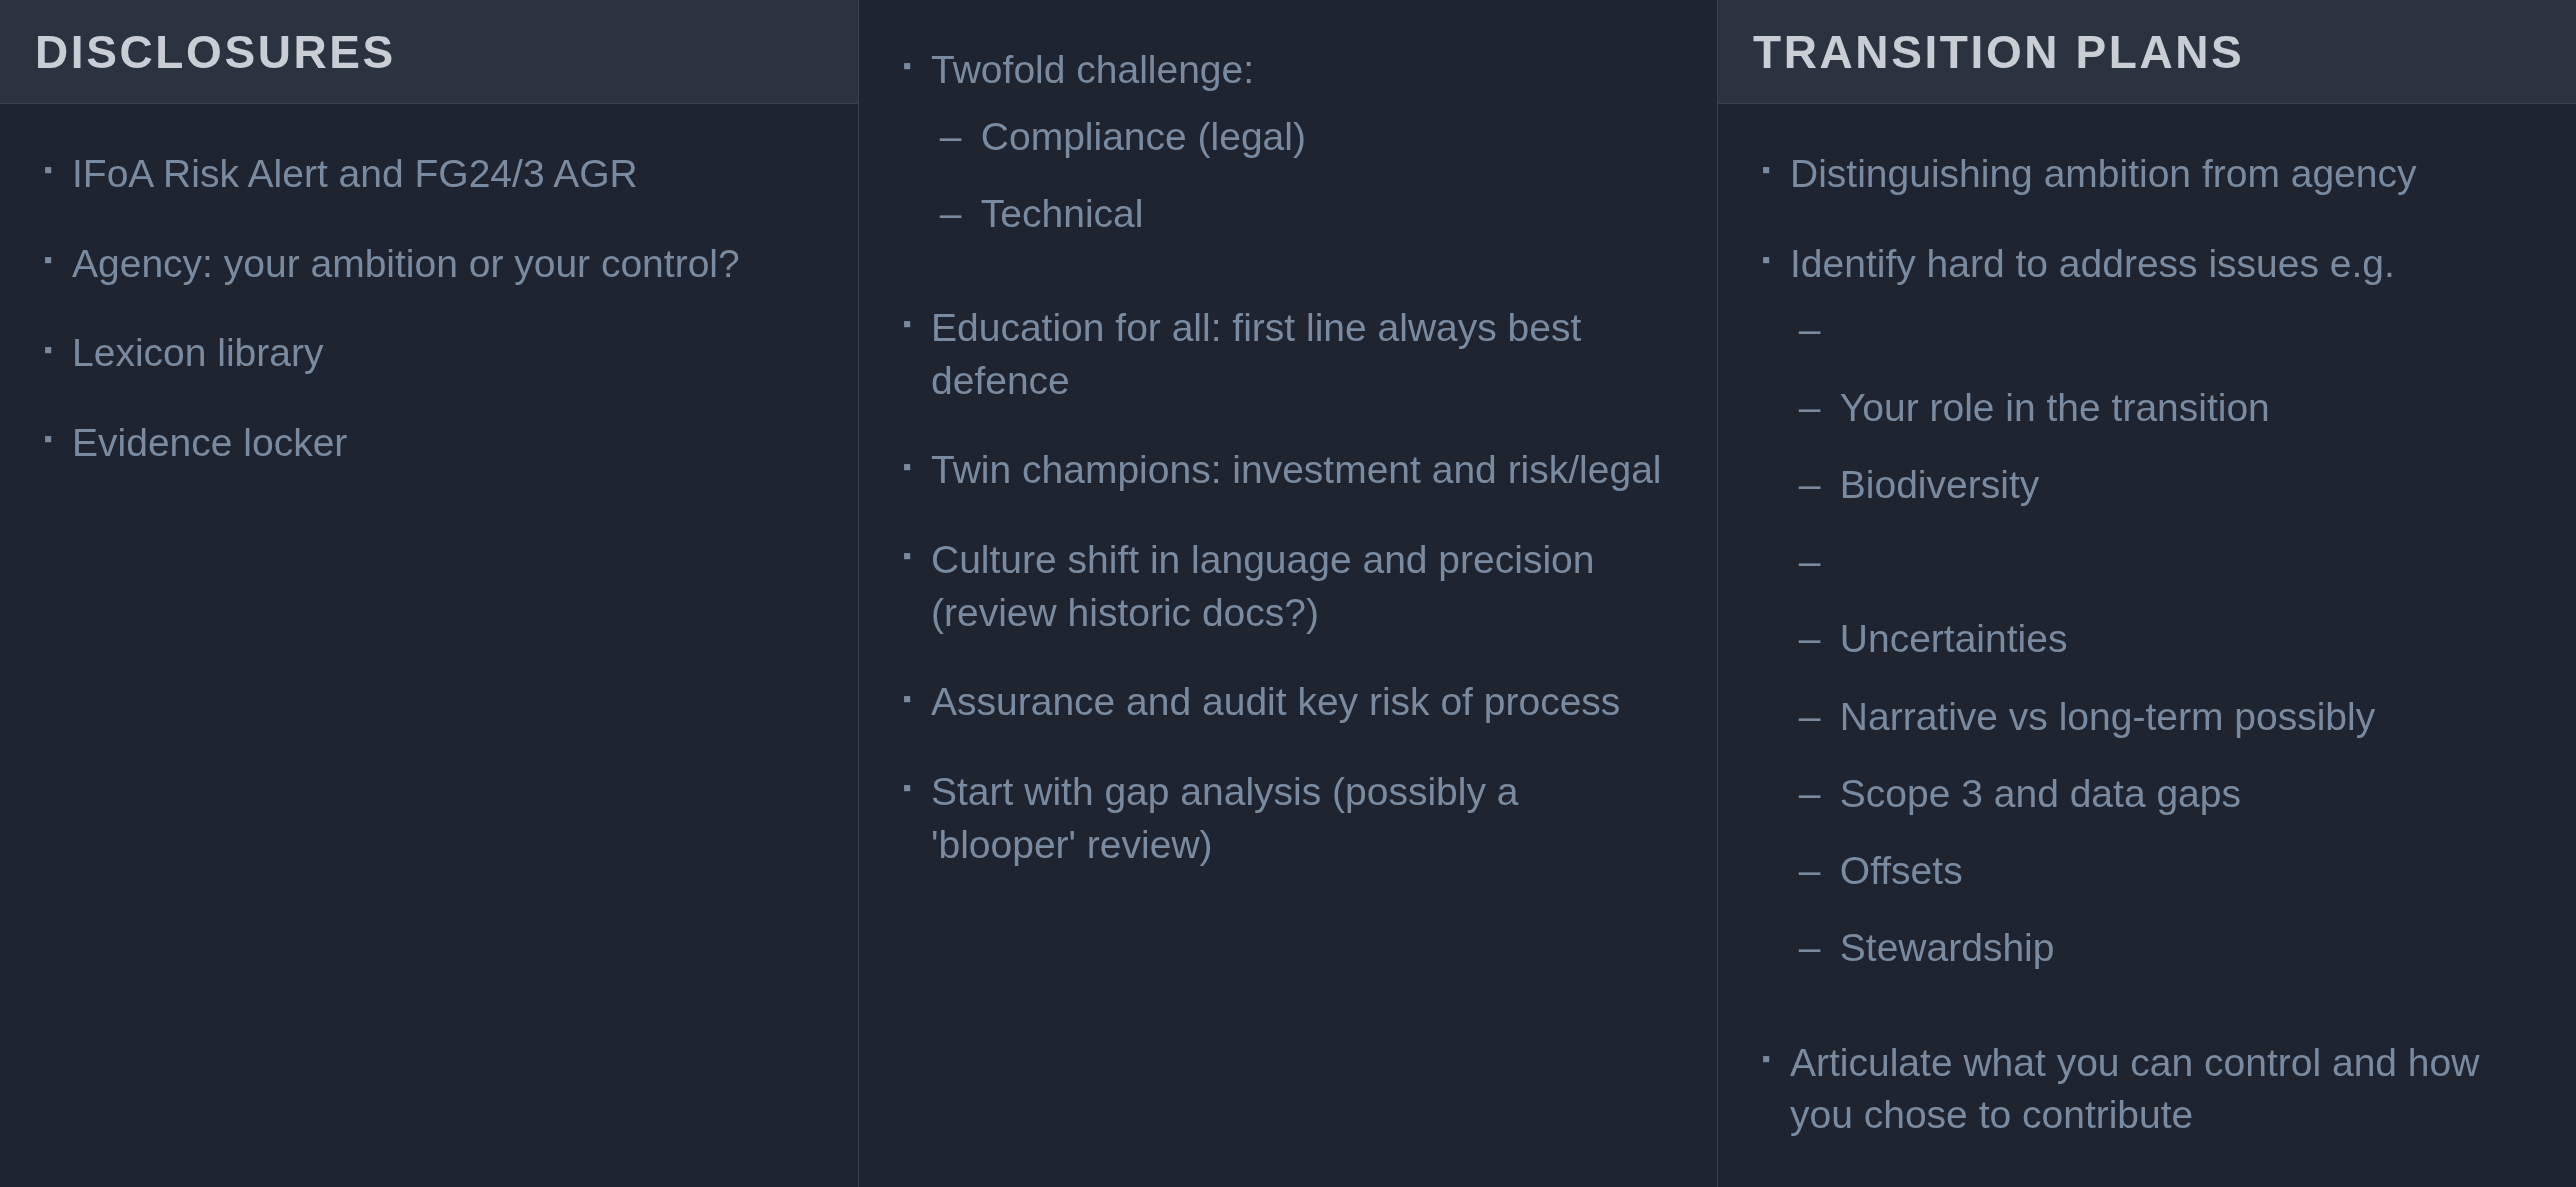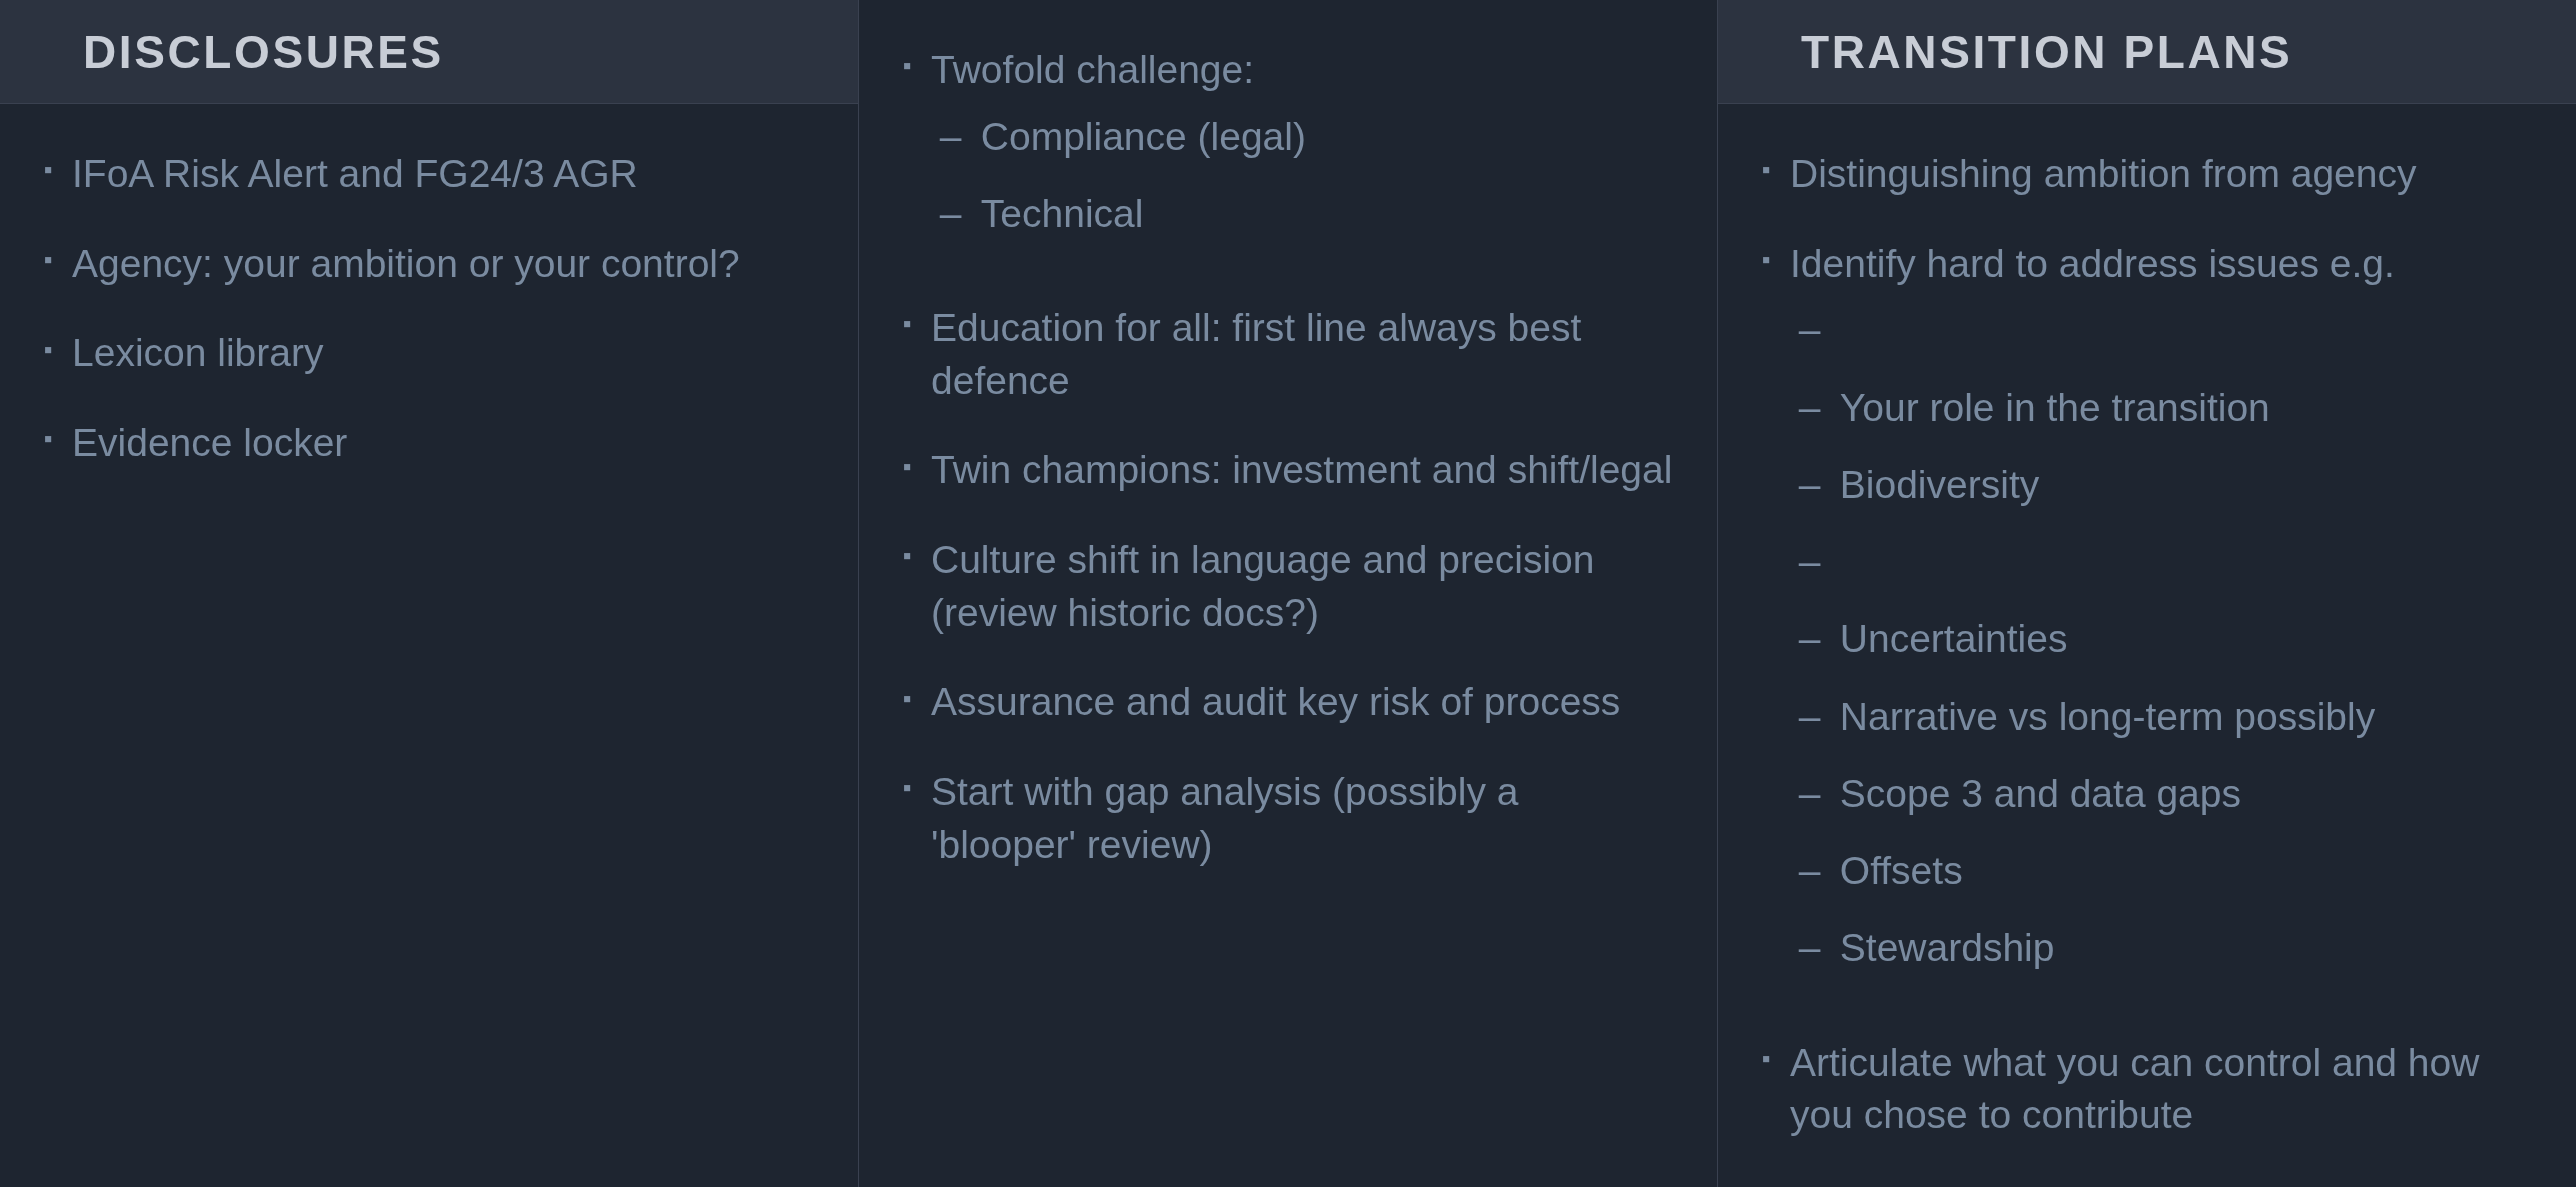--- a/index.html
+++ b/index.html
@@ -39,21 +39,20 @@
       padding: 24.6px 35px;
       border-bottom: 1.8px solid #3a4150;
     }
 
     .column-header-title {
       color: #c8cdd6;
       font-size: 46px;
       font-weight: 700;
       letter-spacing: 2.6px;
       text-transform: uppercase;
-      margin-left: 48px;
     }
 
     .column-body {
       padding: 44px 44px;
       flex: 1;
     }
 
     .bullet-list {
       list-style: none;
       padding: 0;
@@ -145,21 +144,21 @@
                   <span>Technical</span>
                 </li>
               </ul></span>
           </li>
           <li class="bullet-item">
             <span class="bullet-icon">▪</span>
             <span class="bullet-text">Education for all: first line always best defence</span>
           </li>
           <li class="bullet-item">
             <span class="bullet-icon">▪</span>
-            <span class="bullet-text">Twin champions: investment and shift/legal</span>
+            <span class="bullet-text">Twin champions: investment and risk/legal</span>
           </li>
           <li class="bullet-item">
             <span class="bullet-icon">▪</span>
             <span class="bullet-text">Culture shift in language and precision (review historic docs?)</span>
           </li>
           <li class="bullet-item">
             <span class="bullet-icon">▪</span>
             <span class="bullet-text">Assurance and audit key risk of process</span>
           </li>
           <li class="bullet-item">

